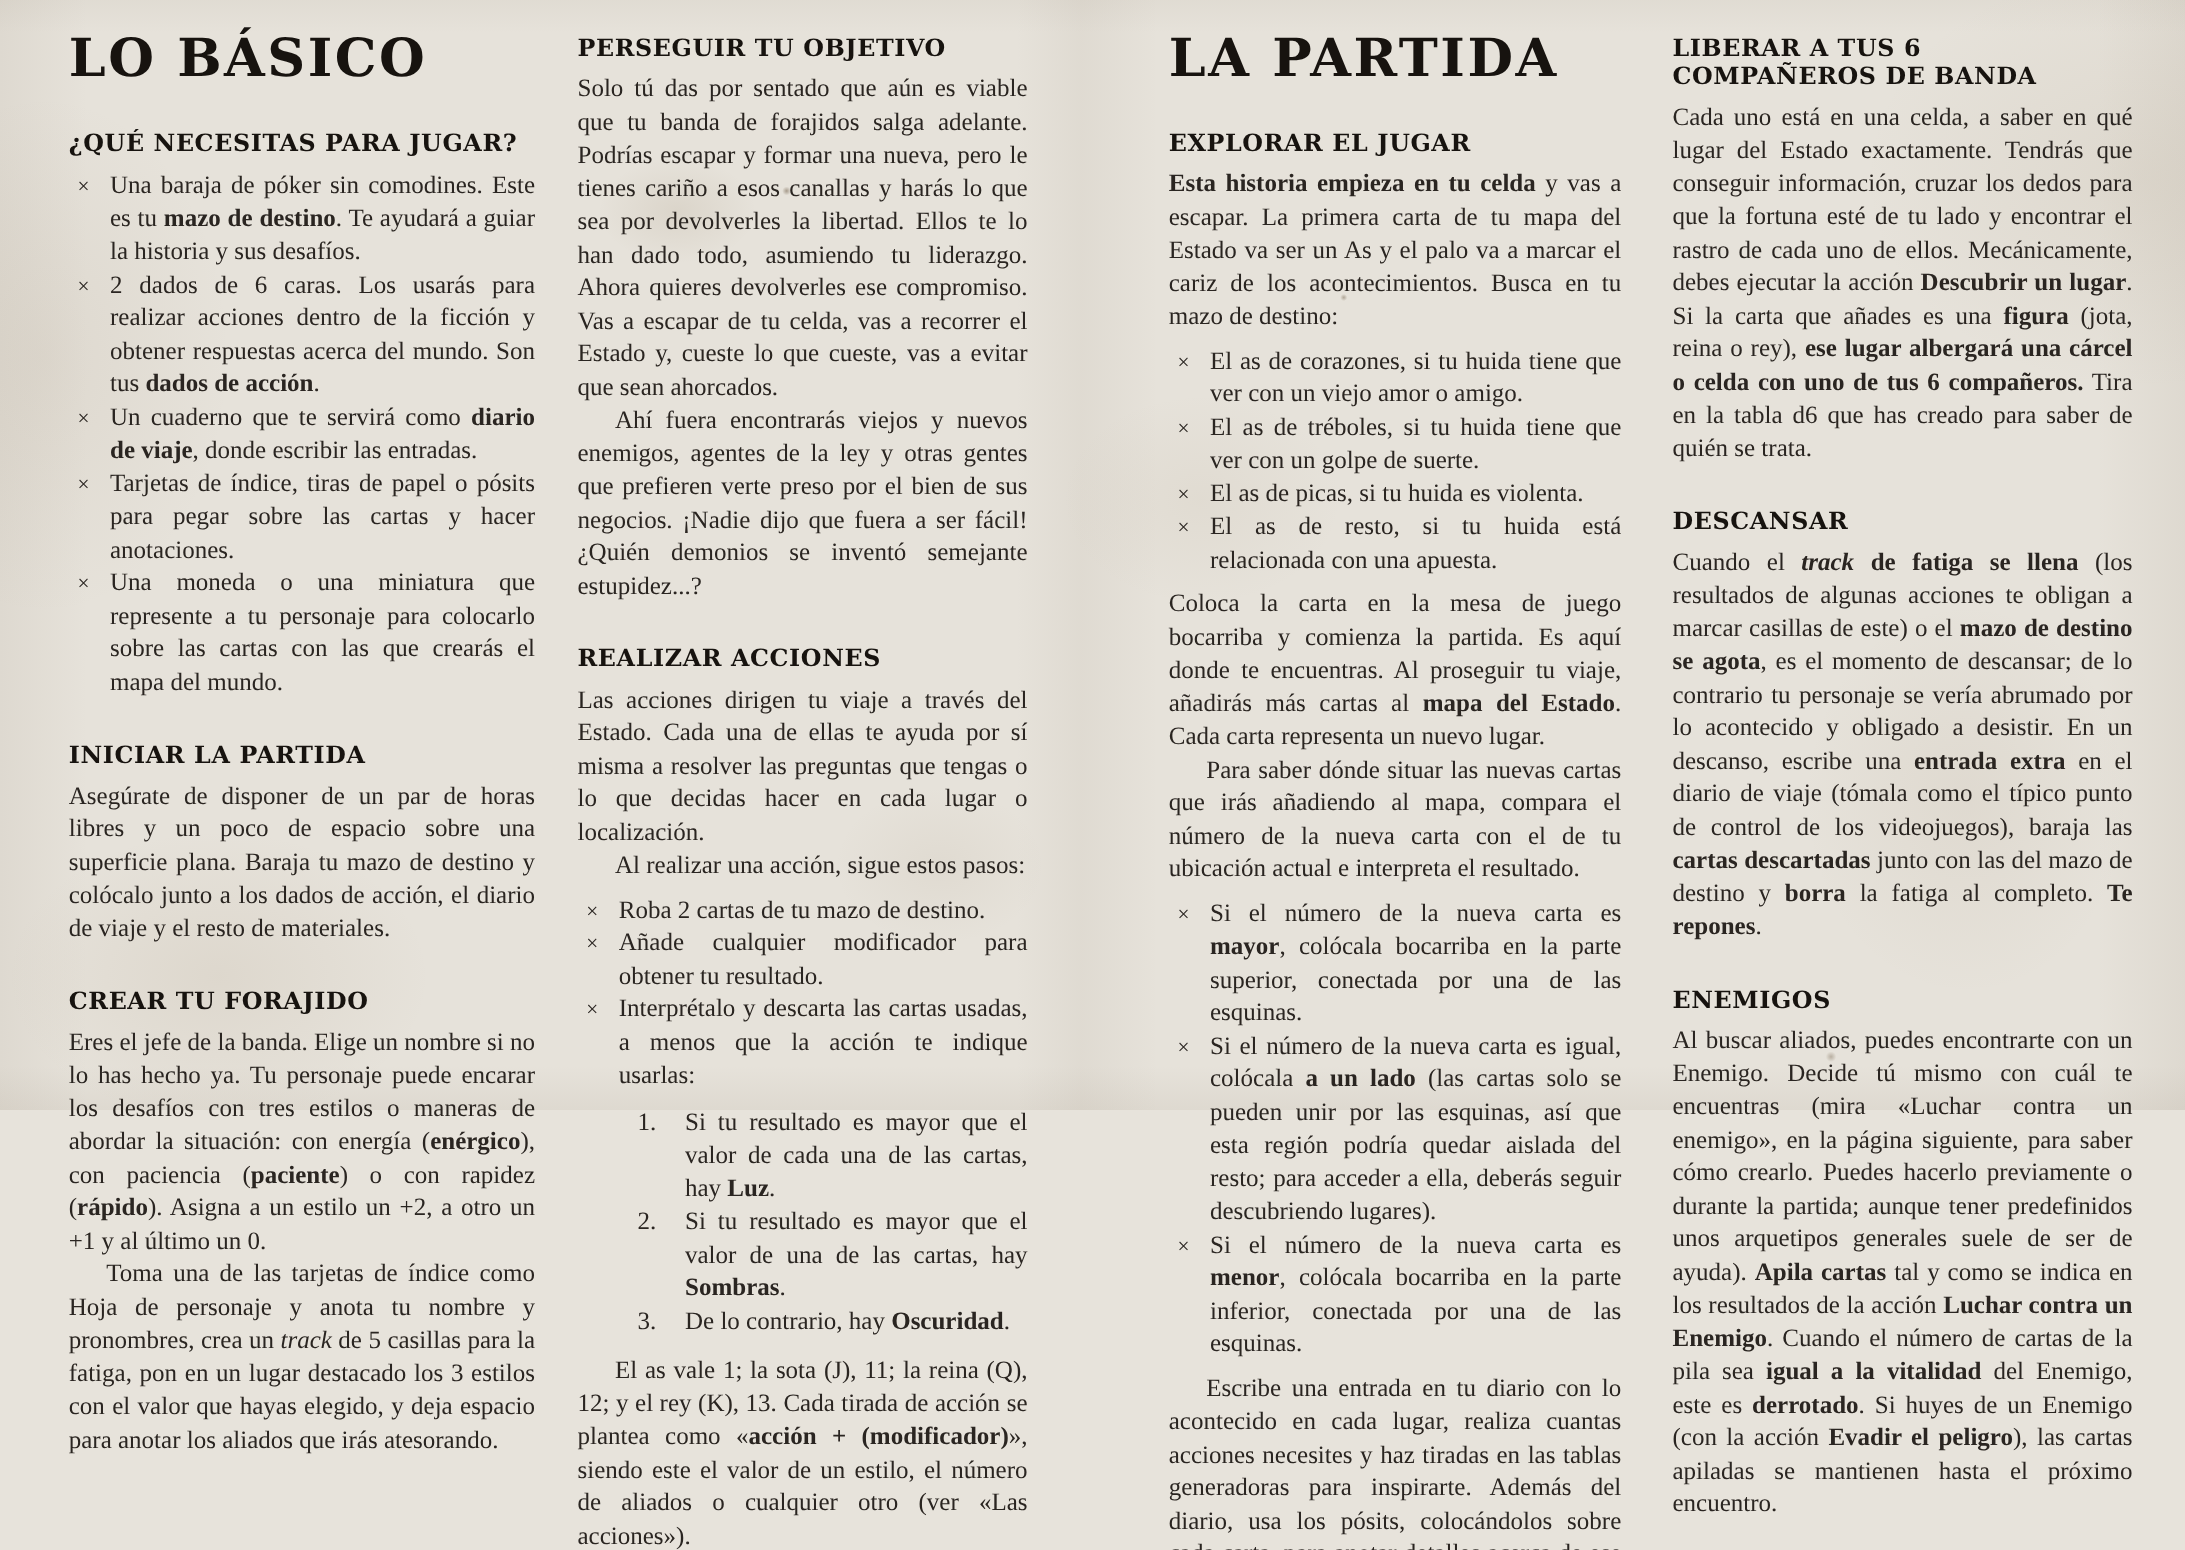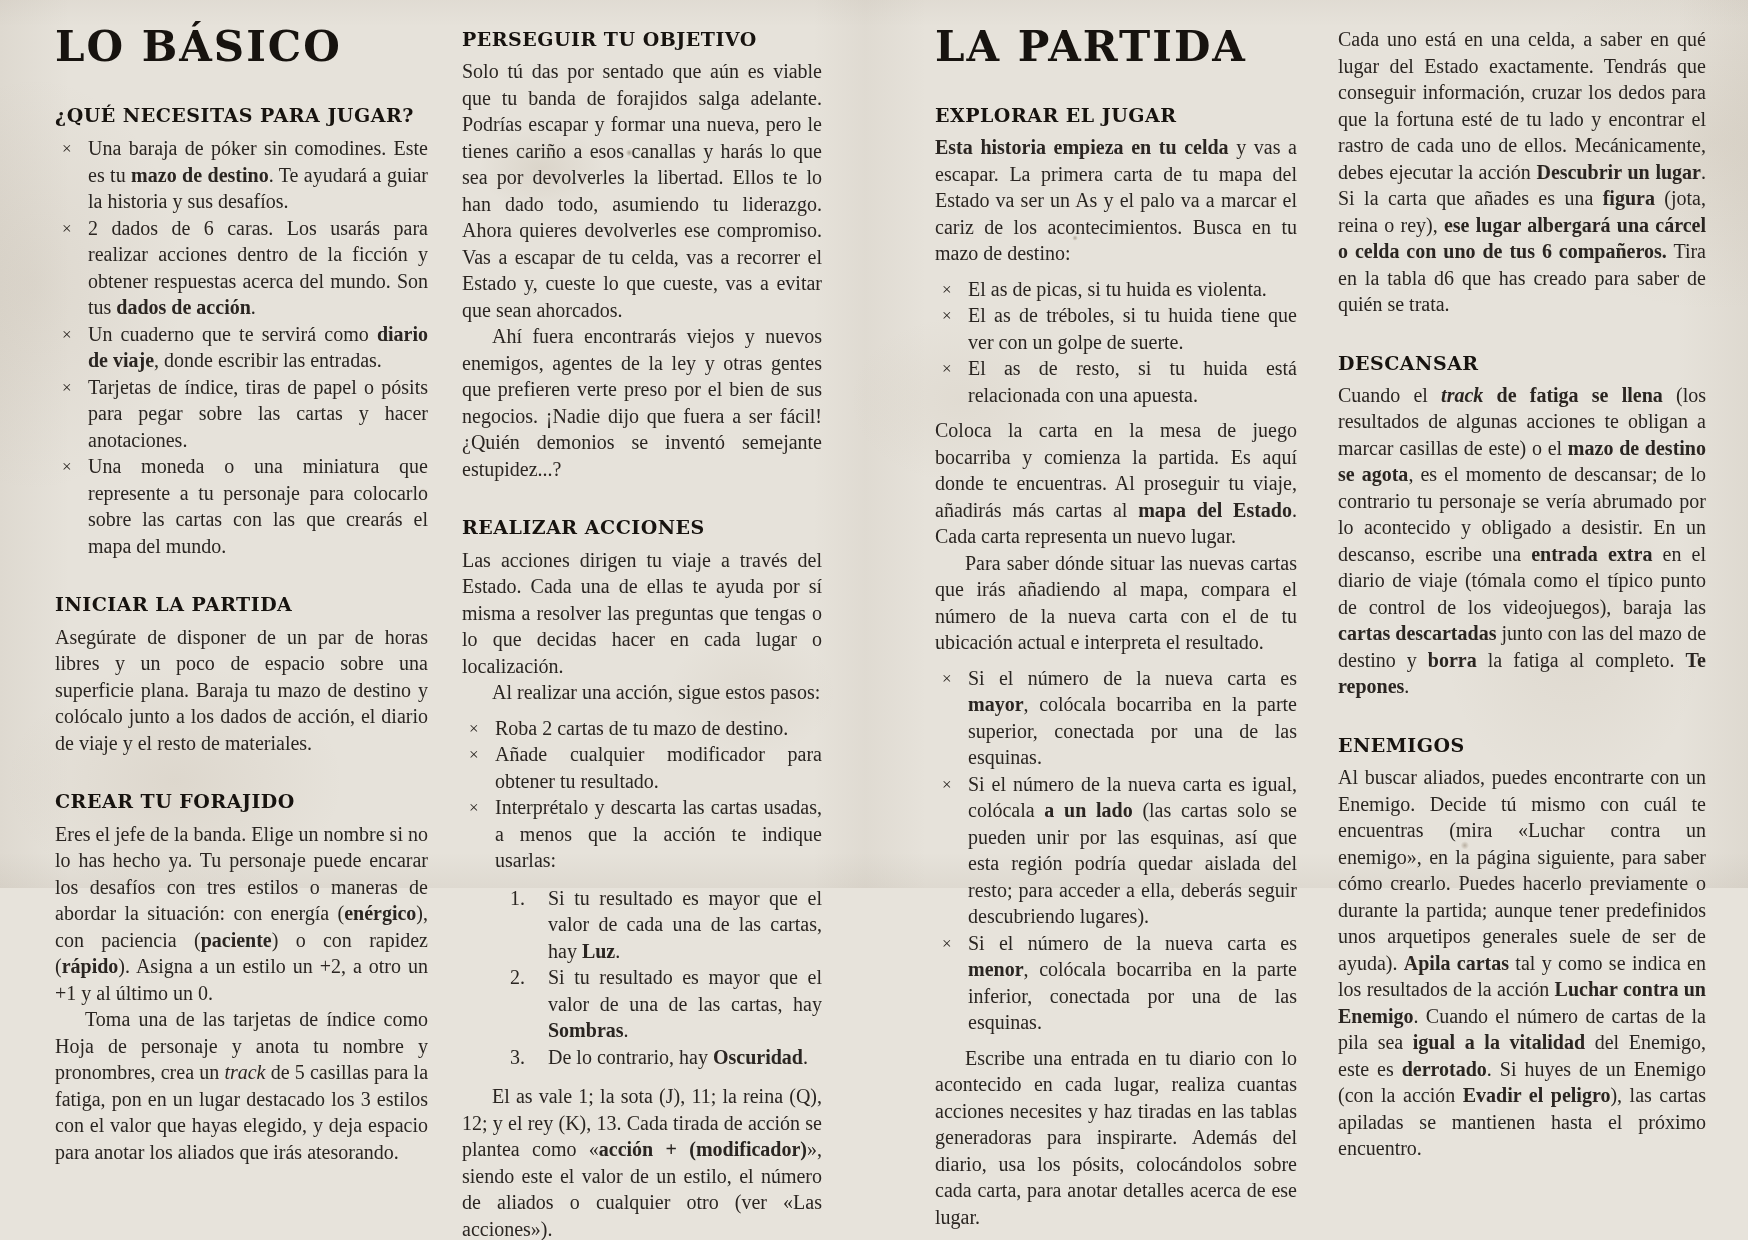--- a/index.html
+++ b/index.html
@@ -106,33 +106,35 @@
         <div class="nitem"><span class="nmark">2.</span>Si tu resultado es mayor que el valor de una de las cartas, hay <span class="b ">Sombras</span>.</div>
         <div class="nitem"><span class="nmark">3.</span>De lo contrario, hay <span class="b ">Oscuridad</span>.</div>
       </div>
       <div class="para ind">El as vale 1; la sota (J), 11; la reina (Q), 12; y el rey (K), 13. Cada tirada de acción se plantea como «<span class="b ">acción + (modificador)</span>», siendo este el valor de un estilo, el número de aliados o cualquier otro (ver «Las acciones»).</div>
     </div>
   <div class="col" id="col2">
       <div class="h1">LA PARTIDA</div>
       <div class="h2">EXPLORAR EL JUGAR</div>
       <div class="para"><span class="b ">Esta historia empieza en tu celda</span> y vas a escapar. La primera carta de tu mapa del Estado va ser un As y el palo va a marcar el cariz de los acontecimientos. Busca en tu mazo de destino:</div>
       <div class="bullets">
+        <div class="bitem">El as de corazones, si tu huida tiene que ver con un viejo amor o amigo.</div>
+        <div class="bitem">El as de tréboles, si tu huida tiene que ver con un golpe de suerte.</div>
         <div class="bitem">El as de picas, si tu huida es violenta.</div>
-        <div class="bitem">El as de tréboles, si tu huida tiene que ver con un golpe de suerte.</div>
         <div class="bitem">El as de resto, si tu huida está relacionada con una apuesta.</div>
       </div>
       <div class="para">Coloca la carta en la mesa de juego bocarriba y comienza la partida. Es aquí donde te encuentras. Al proseguir tu viaje, añadirás más cartas al <span class="b ">mapa del Estado</span>. Cada carta representa un nuevo lugar.</div>
       <div class="para ind">Para saber dónde situar las nuevas cartas que irás añadiendo al mapa, compara el número de la nueva carta con el de tu ubicación actual e interpreta el resultado.</div>
       <div class="bullets">
         <div class="bitem">Si el número de la nueva carta es <span class="b ">mayor</span>, colócala bocarriba en la parte superior, conectada por una de las esquinas.</div>
         <div class="bitem">Si el número de la nueva carta es igual, colócala <span class="b ">a un lado</span> (las cartas solo se pueden unir por las esquinas, así que esta región podría quedar aislada del resto; para acceder a ella, deberás seguir descubriendo lugares).</div>
         <div class="bitem">Si el número de la nueva carta es <span class="b ">menor</span>, colócala bocarriba en la parte inferior, conectada por una de las esquinas.</div>
       </div>
       <div class="para ind">Escribe una entrada en tu diario con lo acontecido en cada lugar, realiza cuantas acciones necesites y haz tiradas en las tablas generadoras para inspirarte. Además del diario, usa los pósits, colocándolos sobre cada carta, para anotar detalles acerca de ese lugar.</div>
     </div>
   <div class="col" id="col3">
+      <div class="h2">LIBERAR A TUS 6 COMPAÑEROS DE BANDA</div>
       <div class="para">Cada uno está en una celda, a saber en qué lugar del Estado exactamente. Tendrás que conseguir información, cruzar los dedos para que la fortuna esté de tu lado y encontrar el rastro de cada uno de ellos. Mecánicamente, debes ejecutar la acción <span class="b ">Descubrir un lugar</span>. Si la carta que añades es una <span class="b ">figura</span> (jota, reina o rey), <span class="b ">ese lugar albergará una cárcel o celda con uno de tus 6 compañeros.</span> Tira en la tabla d6 que has creado para saber de quién se trata.</div>
       <div class="h2">DESCANSAR</div>
       <div class="para">Cuando el <span class="b i">track</span> <span class="b ">de fatiga se llena</span> (los resultados de algunas acciones te obligan a marcar casillas de este) o el <span class="b ">mazo de destino se agota</span>, es el momento de descansar; de lo contrario tu personaje se vería abrumado por lo acontecido y obligado a desistir. En un descanso, escribe una <span class="b ">entrada extra</span> en el diario de viaje (tómala como el típico punto de control de los videojuegos), baraja las <span class="b ">cartas descartadas</span> junto con las del mazo de destino y <span class="b ">borra</span> la fatiga al completo. <span class="b ">Te repones</span>.</div>
       <div class="h2">ENEMIGOS</div>
       <div class="para">Al buscar aliados, puedes encontrarte con un Enemigo. Decide tú mismo con cuál te encuentras (mira «Luchar contra un enemigo», en la página siguiente, para saber cómo crearlo. Puedes hacerlo previamente o durante la partida; aunque tener predefinidos unos arquetipos generales suele de ser de ayuda). <span class="b ">Apila cartas</span> tal y como se indica en los resultados de la acción <span class="b ">Luchar contra un Enemigo</span>. Cuando el número de cartas de la pila sea <span class="b ">igual a la vitalidad</span> del Enemigo, este es <span class="b ">derrotado</span>. Si huyes de un Enemigo (con la acción <span class="b ">Evadir el peligro</span>), las cartas apiladas se mantienen hasta el próximo encuentro.</div>
     </div>
 </div>
 
 </body></html>

